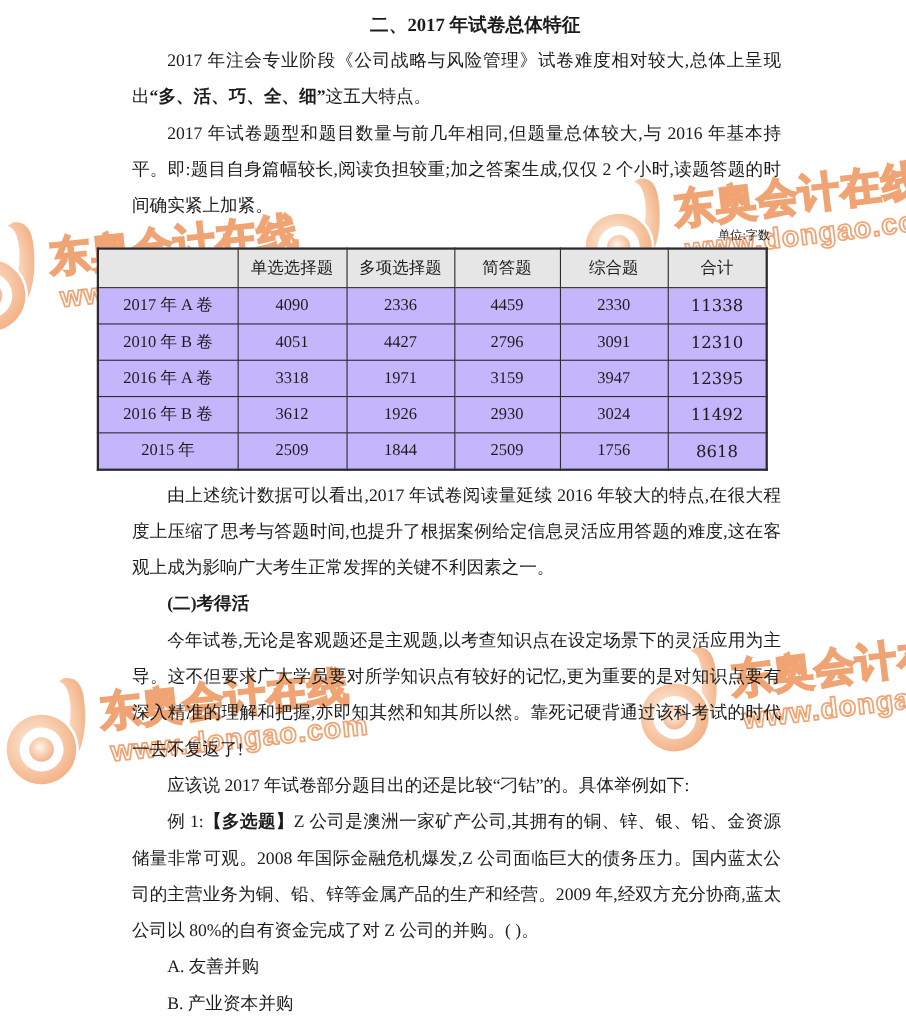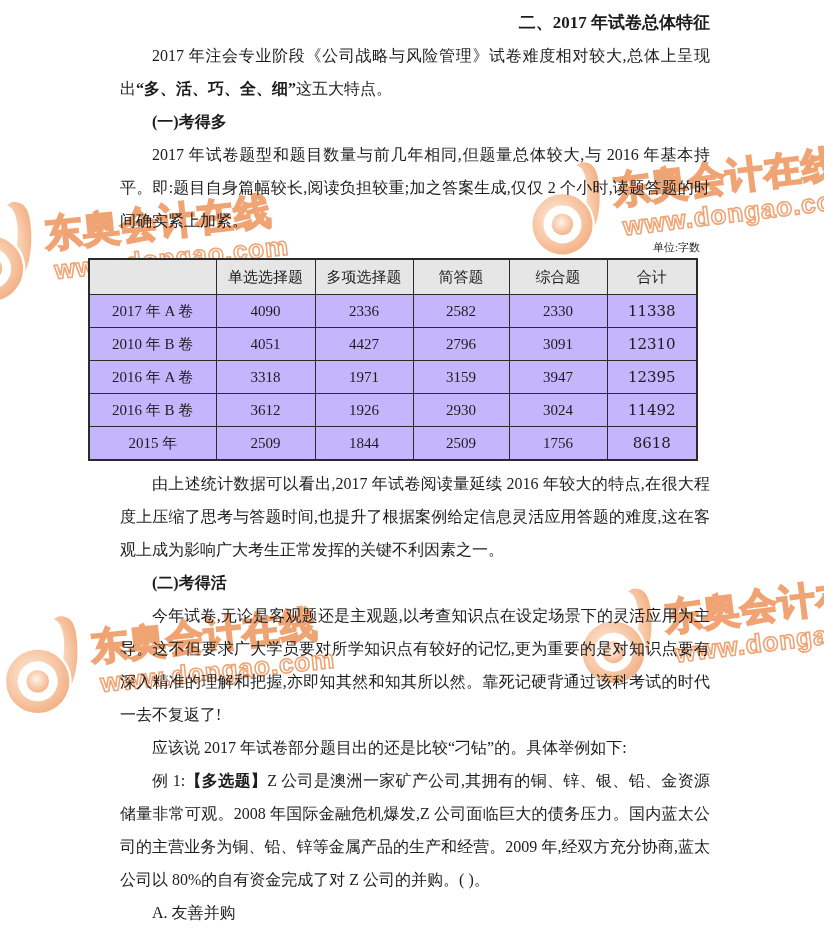--- a/index.html
+++ b/index.html
@@ -49,21 +49,21 @@
     position: relative;
     z-index: 1;
     margin: 6px 114px 0 120px;
     font-size: 16px;
     line-height: 33px;
     text-align: justify;
   }
   .content p { margin: 0; text-indent: 2em; }
   h1.doc-title {
     font-size: 17px; font-weight: bold;
-    margin: 0; line-height: 33px; text-indent: 2em; text-align: right;
+    margin: 0; line-height: 33px; text-indent: 2em; text-align: center;
   }
   .sec-heading {
     font-weight: bold; margin: 0; line-height: 33px; text-indent: 2em; text-align: left;
   }
   .bold { font-weight: bold; }
 
   .unit-line {
     line-height: 21px; font-size: 11px;
     text-align: right; padding-right: 10px;
     text-indent: 0;
@@ -164,21 +164,20 @@
     <div class="wm-url">www.dongao.com</div>
   </div>
 </div>
 
 <div class="content">
 
   <h1 class="doc-title">二、2017 年试卷总体特征</h1>
 
   <p><span>2017 年注会专业阶段《公司战略与风险管理》试卷难度相对较大,总体上呈现出</span><span class="bold">“多、活、巧、全、细”</span><span>这五大特点。</span></p>
 
-  <p class="sec-heading">(一)考得多</p>
 
   <p>2017 年试卷题型和题目数量与前几年相同,但题量总体较大,与 2016 年基本持平。即:题目自身篇幅较长,阅读负担较重;加之答案生成,仅仅 2 个小时,读题答题的时间确实紧上加紧。</p>
 
   <div class="unit-line">单位:字数</div>
 
   <table class="stats">
     <colgroup>
       <col style="width:127px">
         <col style="width:99px">
         <col style="width:98px">
@@ -194,21 +193,21 @@
         <th>简答题</th>
         <th>综合题</th>
         <th>合计</th>
       </tr>
     </thead>
     <tbody>
       <tr>
         <td>2017 年 A 卷</td>
         <td>4090</td>
         <td>2336</td>
-        <td>2582</td>
+        <td>4459</td>
         <td>2330</td>
         <td class="total">11338</td>
       </tr>
       <tr>
         <td>2010 年 B 卷</td>
         <td>4051</td>
         <td>4427</td>
         <td>2796</td>
         <td>3091</td>
         <td class="total">12310</td>

